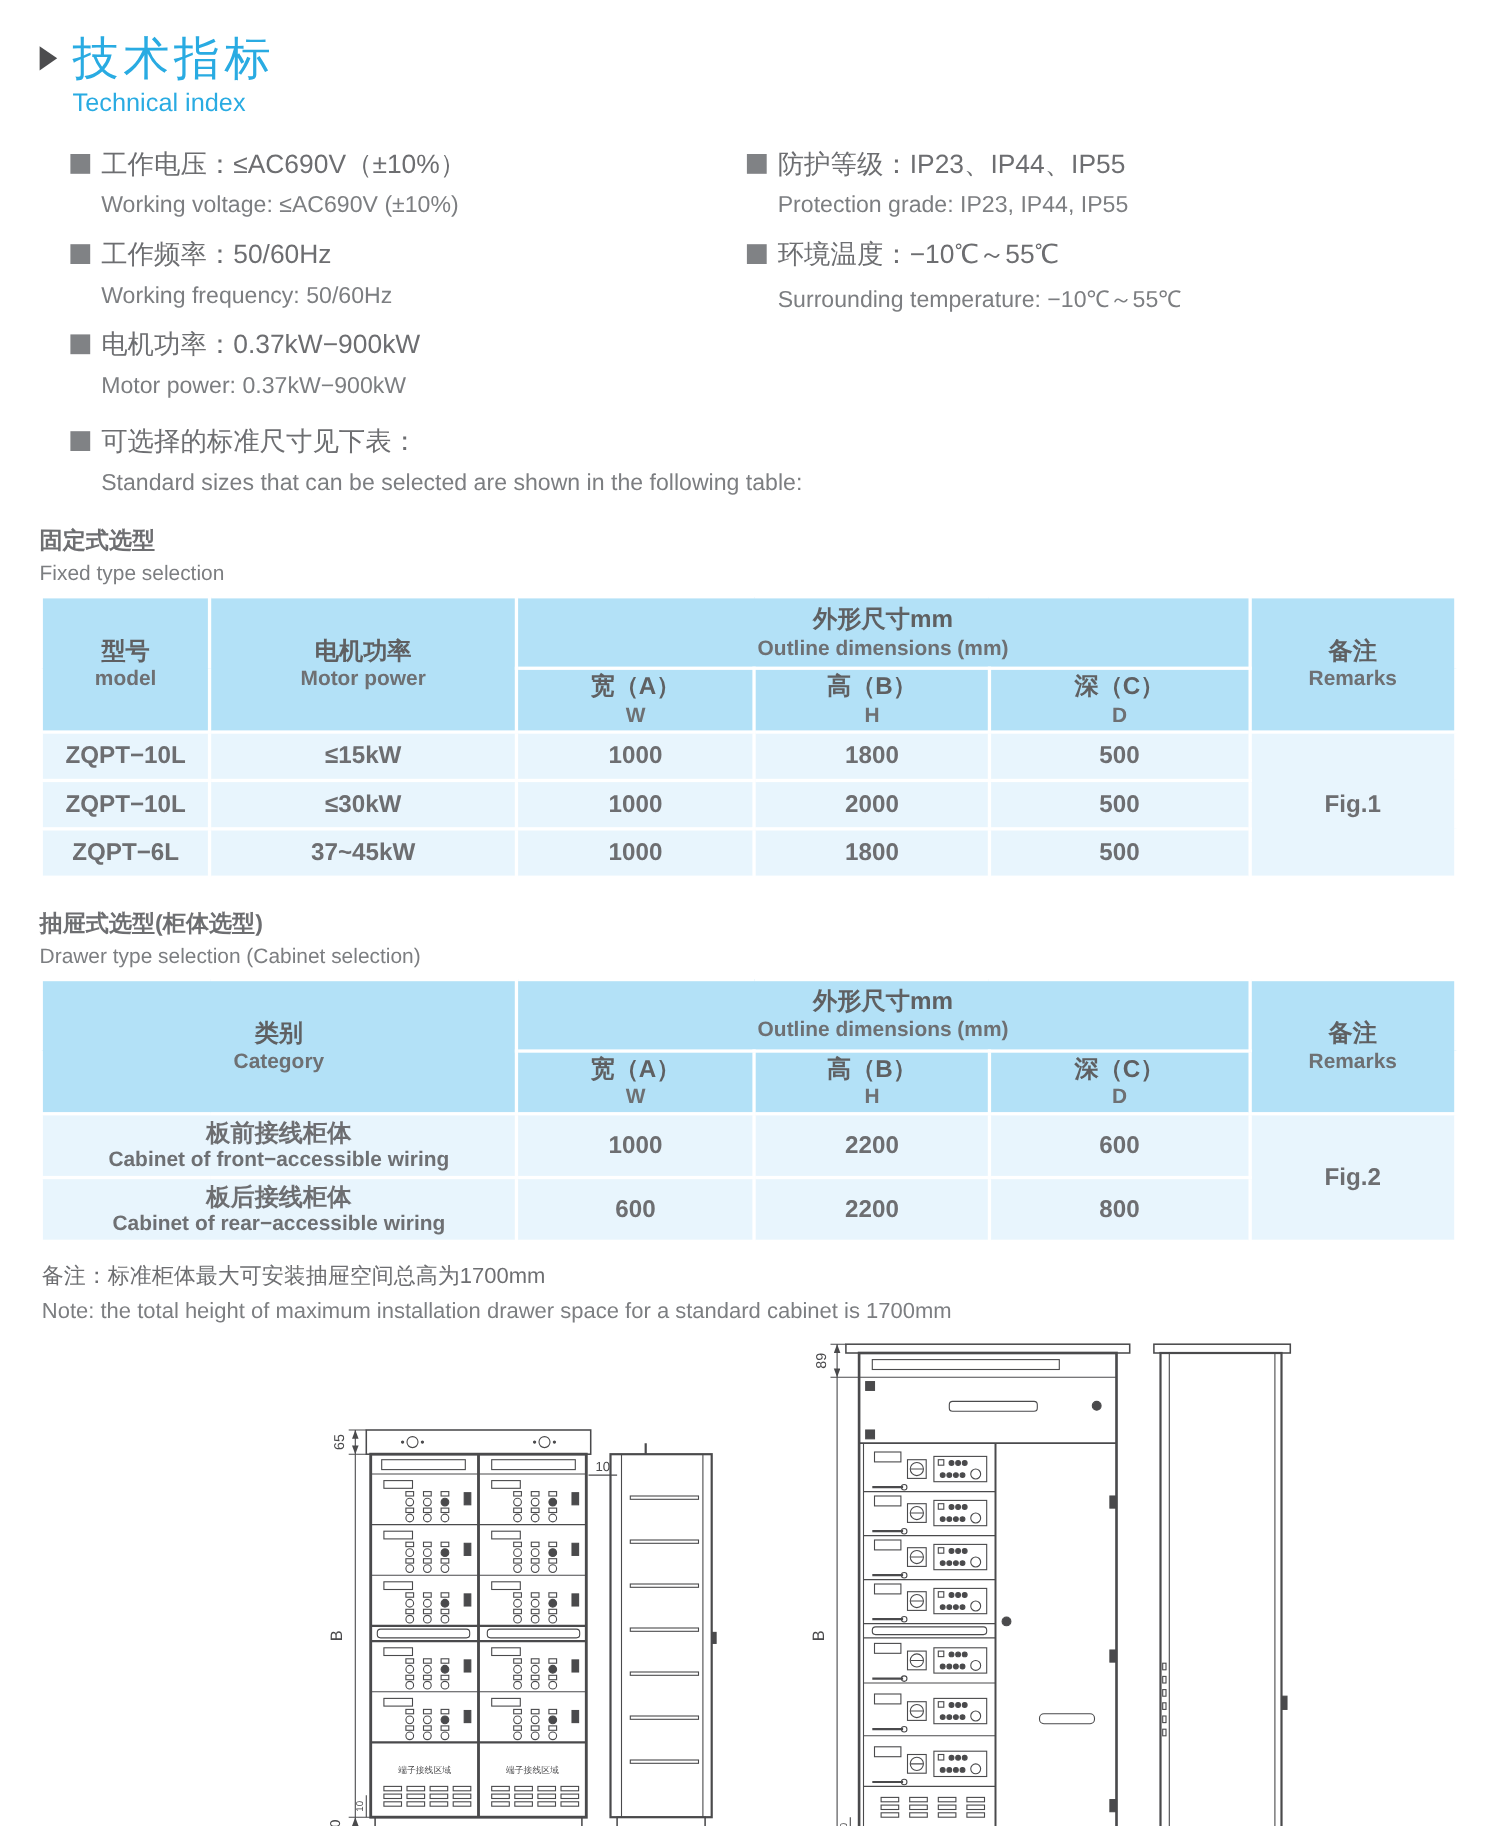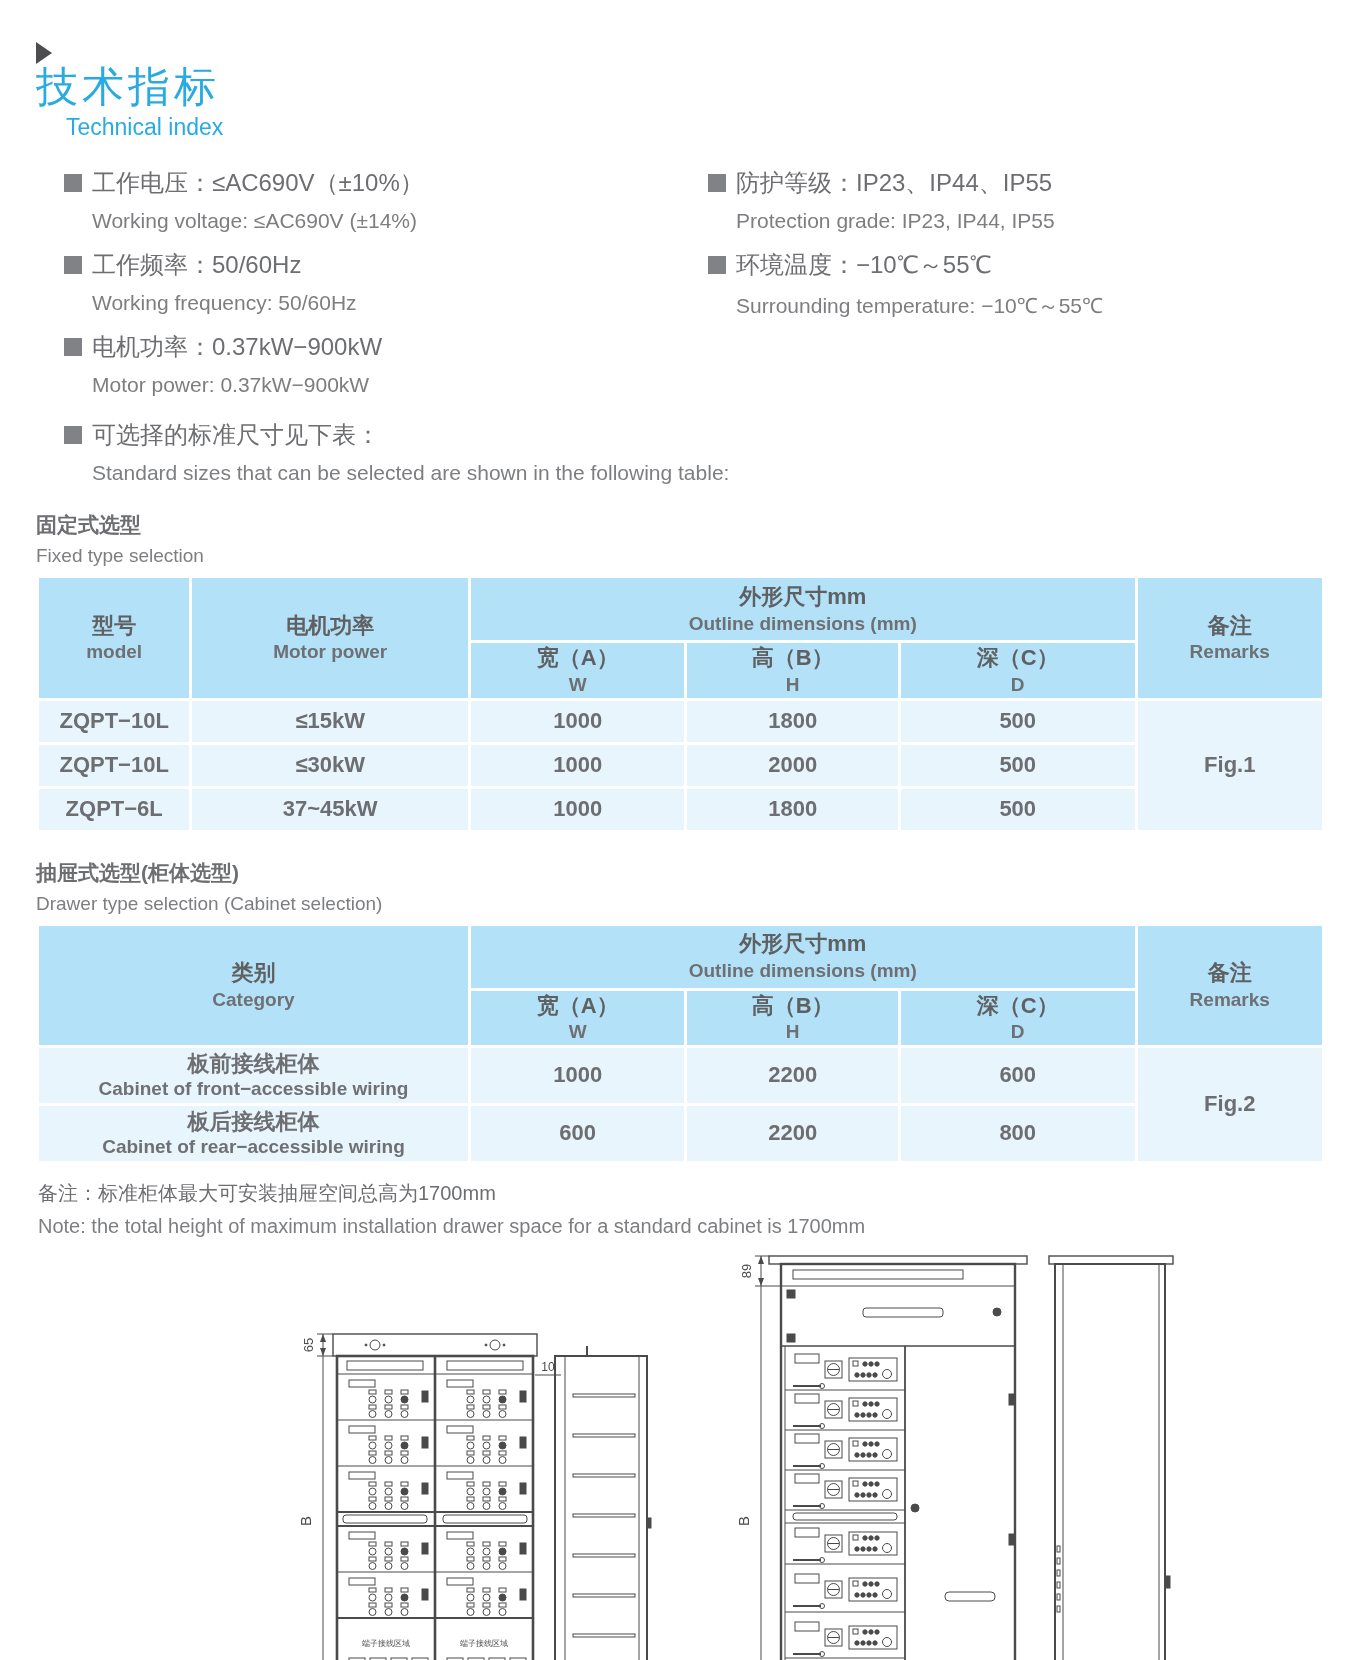--- a/index.html
+++ b/index.html
@@ -1,26 +1,26 @@
 <!DOCTYPE html>
 <html><head>
 <meta charset="utf-8">
 <style>
   html,body { margin:0; padding:0; background:#fff; }
   body { font-family:"Liberation Sans", sans-serif; color:#6d6e71; }
   .page { width:1357px; min-height:1660px; box-sizing:border-box; padding:30px 32px 10px 36px; background:#fff; }
 
   
-  .title-row { display:flex; align-items:flex-start; margin-left:0;flex-direction:column; }
+  .title-row { display:flex; align-items:flex-start; margin-left:0; }
   .tri { width:0; height:0; border-left:16px solid #4d4d4f; border-top:11px solid transparent; border-bottom:11px solid transparent; margin:12px 14px 0 0; }
   .title-zh { font-size:42px; color:#29abe2; letter-spacing:4px; line-height:1.1; }
   .title-en { font-size:23px; color:#29abe2; margin:4px 0 0 30px; }
 
   
-  .specs { display:flex; margin:26px 0 0 28px;gap:29px; }
+  .specs { display:flex; margin:26px 0 0 28px; }
   .specs-col-left { width:615px; flex:none; }
   .specs-col-right { flex:1; }
   .spec-item { margin-bottom:6px; }
   .spec-zh { display:flex; align-items:center; font-size:24px; color:#6d6e71; }
   .sq { width:18px; height:18px; background:#808285; margin-right:10px; flex:none; }
   .spec-en { font-size:21px; color:#7c7e81; margin:10px 0 16px 28px; }
   .intro-block { margin:6px 0 0 28px; }
 
   
   .section { margin:26px 0 8px 0; }
@@ -63,21 +63,21 @@
   </div>
   <div class="title-en">Technical index</div>
 
   <div class="specs">
     <div class="specs-col-left">
       <div class="spec-item">
         <div class="spec-zh">
             <span class="sq"></span>
             <span>工作电压：≤AC690V（±10%）</span>
           </div>
-        <div class="spec-en">Working voltage: ≤AC690V (±14%)</div>
+        <div class="spec-en">Working voltage: ≤AC690V (±10%)</div>
       </div>
       <div class="spec-item">
         <div class="spec-zh">
             <span class="sq"></span>
             <span>工作频率：50/60Hz</span>
           </div>
         <div class="spec-en">Working frequency: 50/60Hz</div>
       </div>
       <div class="spec-item">
         <div class="spec-zh">

